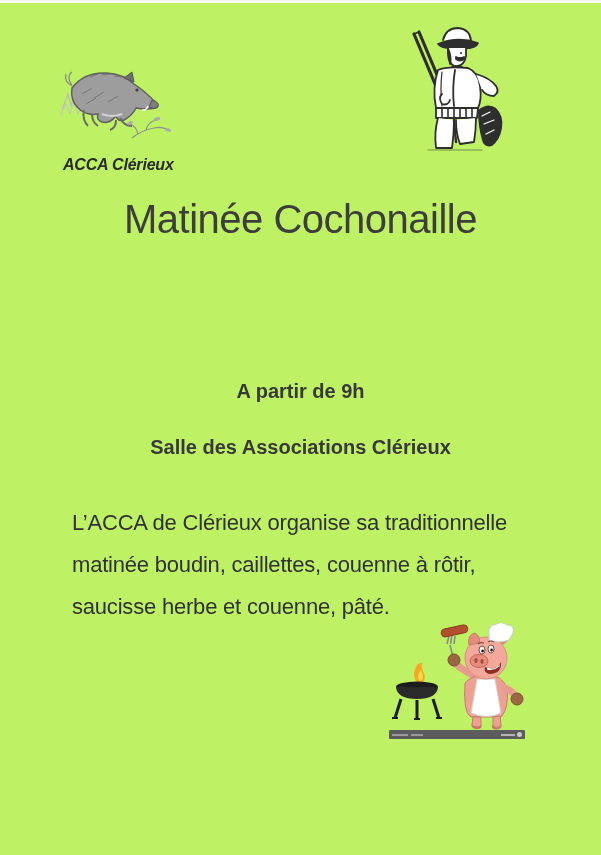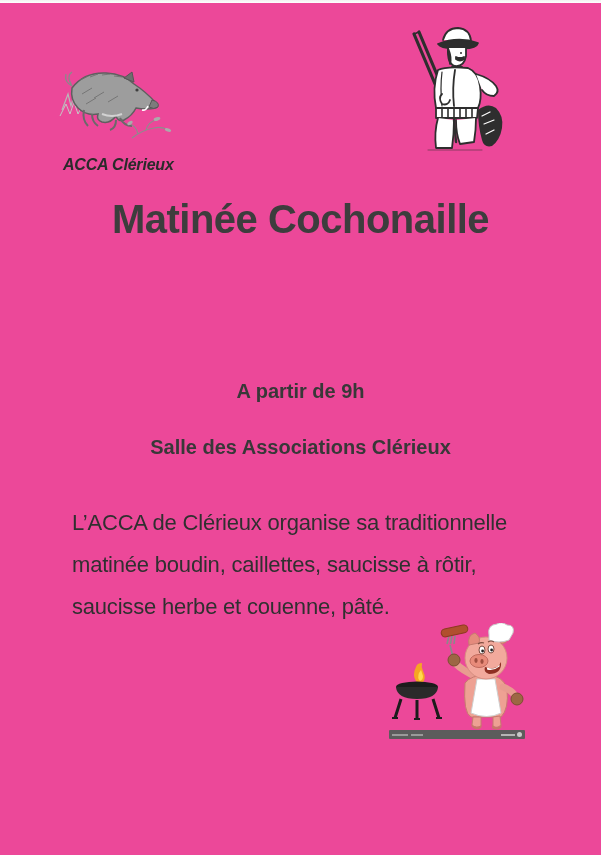--- a/index.html
+++ b/index.html
@@ -1,34 +1,34 @@
 <!DOCTYPE html>
 <html><head>
 <meta charset="utf-8">
 <style>
   html,body{margin:0;padding:0;background:#e8e8e8;}
   .page{
     position:relative;
     width:601px;height:855px;
     margin:0 auto;
-    background:#ec4899;
+    background:#bef264;
     font-family:"Liberation Sans", sans-serif;
     overflow:hidden;
     color:#3d3d3d;
   }
   .boar-wrap{position:absolute;left:58px;top:64px;width:120px;height:88px;}
   .hunter-wrap{position:absolute;left:398px;top:24px;width:108px;height:128px;}
   .org-label{
     position:absolute;left:63px;top:156px;
     font-size:16px;font-weight:bold;font-style:italic;
     color:#2b2b2b;letter-spacing:-0.2px;white-space:nowrap;
   }
   .title{
     position:absolute;left:0;top:197px;width:100%;
-    text-align:center;font-size:40px;font-weight:bold;
+    text-align:center;font-size:40px;font-weight:normal;
     color:#3d3d3d;letter-spacing:-0.5px;margin:0;white-space:nowrap;
   }
   .date-line{
     position:absolute;left:0;top:321px;width:100%;
     text-align:center;font-size:30px;font-weight:bold;
     color:#3d3d3d;letter-spacing:-0.3px;white-space:nowrap;
   }
   .time-line{
     position:absolute;left:0;top:380px;width:100%;
     text-align:center;font-size:20px;font-weight:bold;
@@ -120,21 +120,21 @@
     </svg>
   </div>
 
   <h1 class="title">Matinée Cochonaille</h1>
 
   <div class="time-line">A partir de 9h</div>
   <div class="venue-line">Salle des Associations Clérieux</div>
 
   <div class="description">
     <div class="line">L’ACCA de Clérieux organise sa traditionnelle</div>
-    <div class="line">matinée boudin, caillettes, saucisse à rôtir,</div>
+    <div class="line">matinée boudin, caillettes, couenne à rôtir,</div>
     <div class="line">saucisse herbe et couenne, pâté.</div>
   </div>
 
   <div class="pig-wrap">
     <svg viewBox="0 0 136 107" width="136" height="107">
 
       <path d="M27 44 Q23 52 27 58 Q29 62 33 60 Q38 56 34 48 Q32 44 33 40 Q28 40 27 44 Z" fill="#f6a623"></path>
       <path d="M30 50 Q28 55 31 58 Q34 57 34 53 Q33 50 32 47 Z" fill="#ffd94d"></path>
       <ellipse cx="28" cy="64" rx="21" ry="5.5" fill="#1c1c1c"></ellipse>
       <path d="M7 64 Q8 76 28 76 Q48 76 49 64 Z" fill="#2a2a2a"></path>

